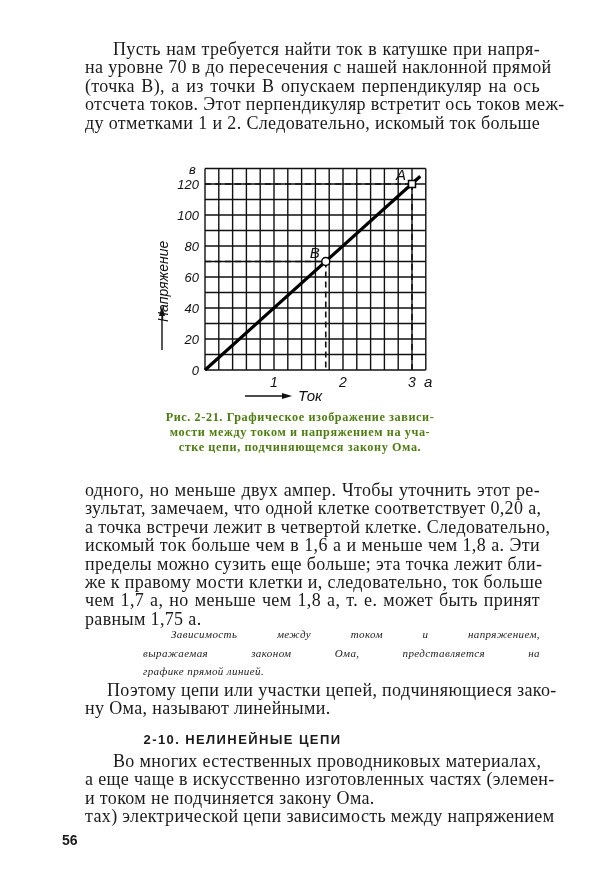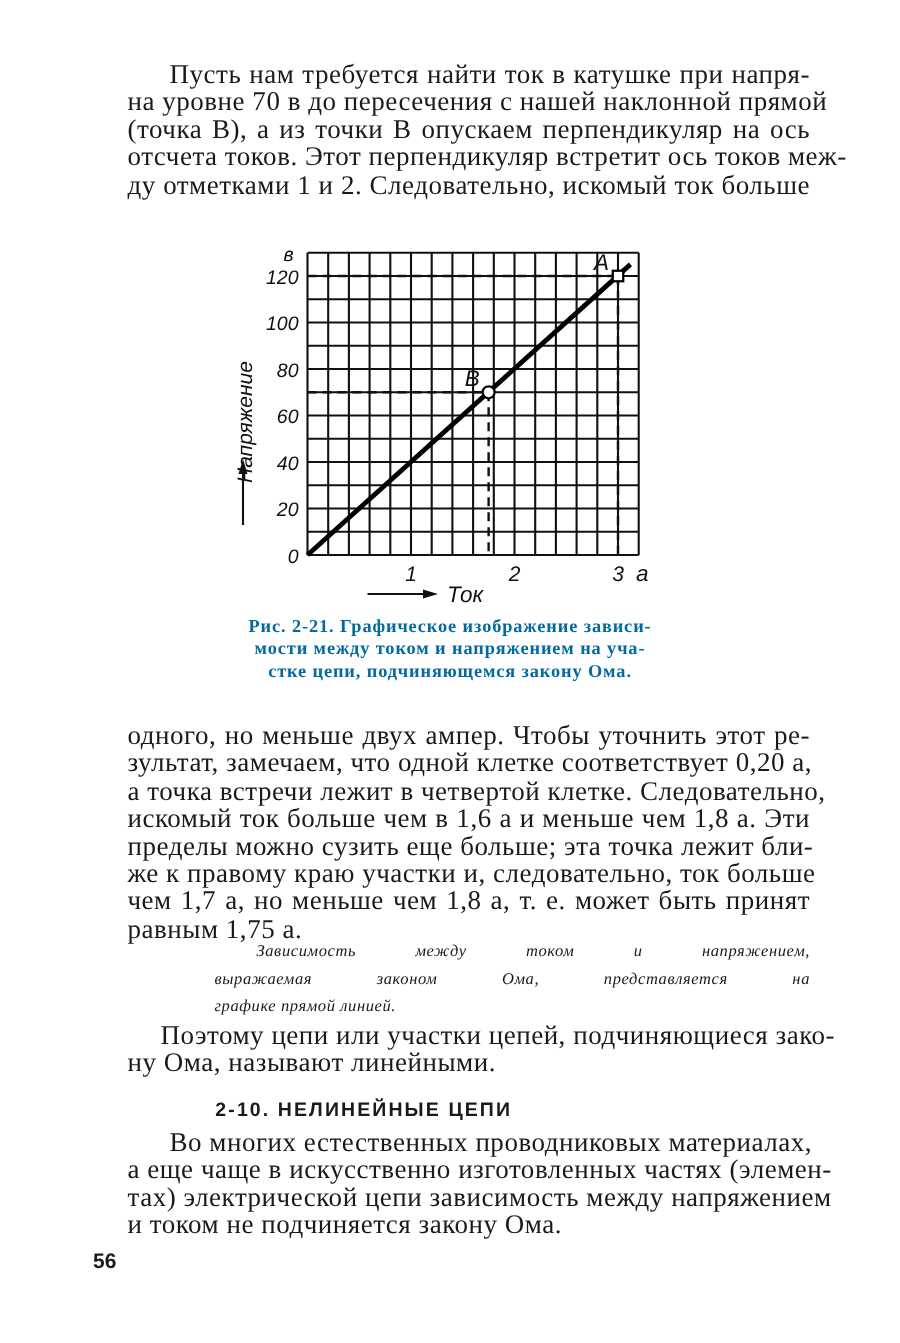--- a/index.html
+++ b/index.html
@@ -3,21 +3,21 @@
 <meta charset="utf-8">
 <style>
   html, body { margin: 0; padding: 0; background: #ffffff; }
   body { width: 600px; height: 895px; position: relative; overflow: hidden;
          font-family: "Liberation Serif", "DejaVu Serif", serif; color: #1a1a1a; }
   .para { position: absolute; left: 85px; width: 455px; font-size: 18px; line-height: 18.4px; letter-spacing: 0.35px; }
   .para .line { display: block; white-space: nowrap; text-align: justify; text-align-last: justify; height: 18.4px; }
   .para .line.last { text-align-last: left; }
   .para .line.indent { padding-left: 22px; }
   .caption { position: absolute; left: 120px; width: 360px; top: 410px; font-size: 12.2px; line-height: 15px;
-             font-family: "Liberation Serif", serif; letter-spacing: 0.6px; text-align: center; font-weight: bold; color: #0369a1; }
+             font-family: "Liberation Serif", serif; letter-spacing: 0.6px; text-align: center; font-weight: bold; color: #4d7c0f; }
   .caption .line { display: block; white-space: nowrap; }
   .italic-block { position: absolute; left: 143px; width: 397px; top: 625px; font-size: 11px; line-height: 18.5px; font-style: italic; letter-spacing: 0.4px; }
   .italic-block .line { display: block; white-space: nowrap; text-align: justify; text-align-last: justify; }
   .italic-block .line.last { text-align-last: left; }
   .heading { position: absolute; left: 0; width: 485px; top: 732px; text-align: center; font-family: "Liberation Sans", sans-serif;
              font-weight: bold; font-size: 13px; letter-spacing: 1.4px; }
   .page-num { position: absolute; left: 62px; top: 832px; font-size: 14px; font-family: "Liberation Sans", sans-serif; font-weight: bold; }
   .chart { position: absolute; left: 150px; top: 160px; width: 300px; height: 245px; }
   .chart svg text { font-family: "Liberation Sans", sans-serif; font-style: italic; fill: #111; }
 </style>
@@ -108,38 +108,38 @@
   <span class="line">мости между током и напряжением на уча-</span>
   <span class="line">стке цепи, подчиняющемся закону Ома.</span>
 </div>
 
 <div class="para" style="top:481px;">
   <span class="line">одного, но меньше двух ампер. Чтобы уточнить этот ре-</span>
   <span class="line">зультат, замечаем, что одной клетке соответствует 0,20 а,</span>
   <span class="line">а точка встречи лежит в четвертой клетке. Следовательно,</span>
   <span class="line">искомый ток больше чем в 1,6 а и меньше чем 1,8 а. Эти</span>
   <span class="line">пределы можно сузить еще больше; эта точка лежит бли-</span>
-  <span class="line">же к правому краю участки и, следовательно, ток больше</span>
+  <span class="line">же к правому мости клетки и, следовательно, ток больше</span>
   <span class="line">чем 1,7 а, но меньше чем 1,8 а, т. е. может быть принят</span>
   <span class="line last">равным 1,75 а.</span>
 </div>
 
 <div class="italic-block">
   <span class="line" style="padding-left:28px;">Зависимость между током и напряжением,</span>
   <span class="line">выражаемая законом Ома, представляется на</span>
   <span class="line last">графике прямой линией.</span>
 </div>
 
 <div class="para" style="top:681px;">
   <span class="line" style="padding-left:22px;">Поэтому цепи или участки цепей, подчиняющиеся зако-</span>
   <span class="line last">ну Ома, называют линейными.</span>
 </div>
 
 <div class="heading">2-10. НЕЛИНЕЙНЫЕ ЦЕПИ</div>
 
 <div class="para" style="top:752px;">
   <span class="line" style="padding-left:28px;">Во многих естественных проводниковых материалах,</span>
   <span class="line">а еще чаще в искусственно изготовленных частях (элемен-</span>
+  <span class="line last">и током не подчиняется закону Ома.</span>
   <span class="line">тах) электрической цепи зависимость между напряжением</span>
-  <span class="line last">и током не подчиняется закону Ома.</span>
 </div>
 
 <div class="page-num">56</div>
 
 </body></html>

